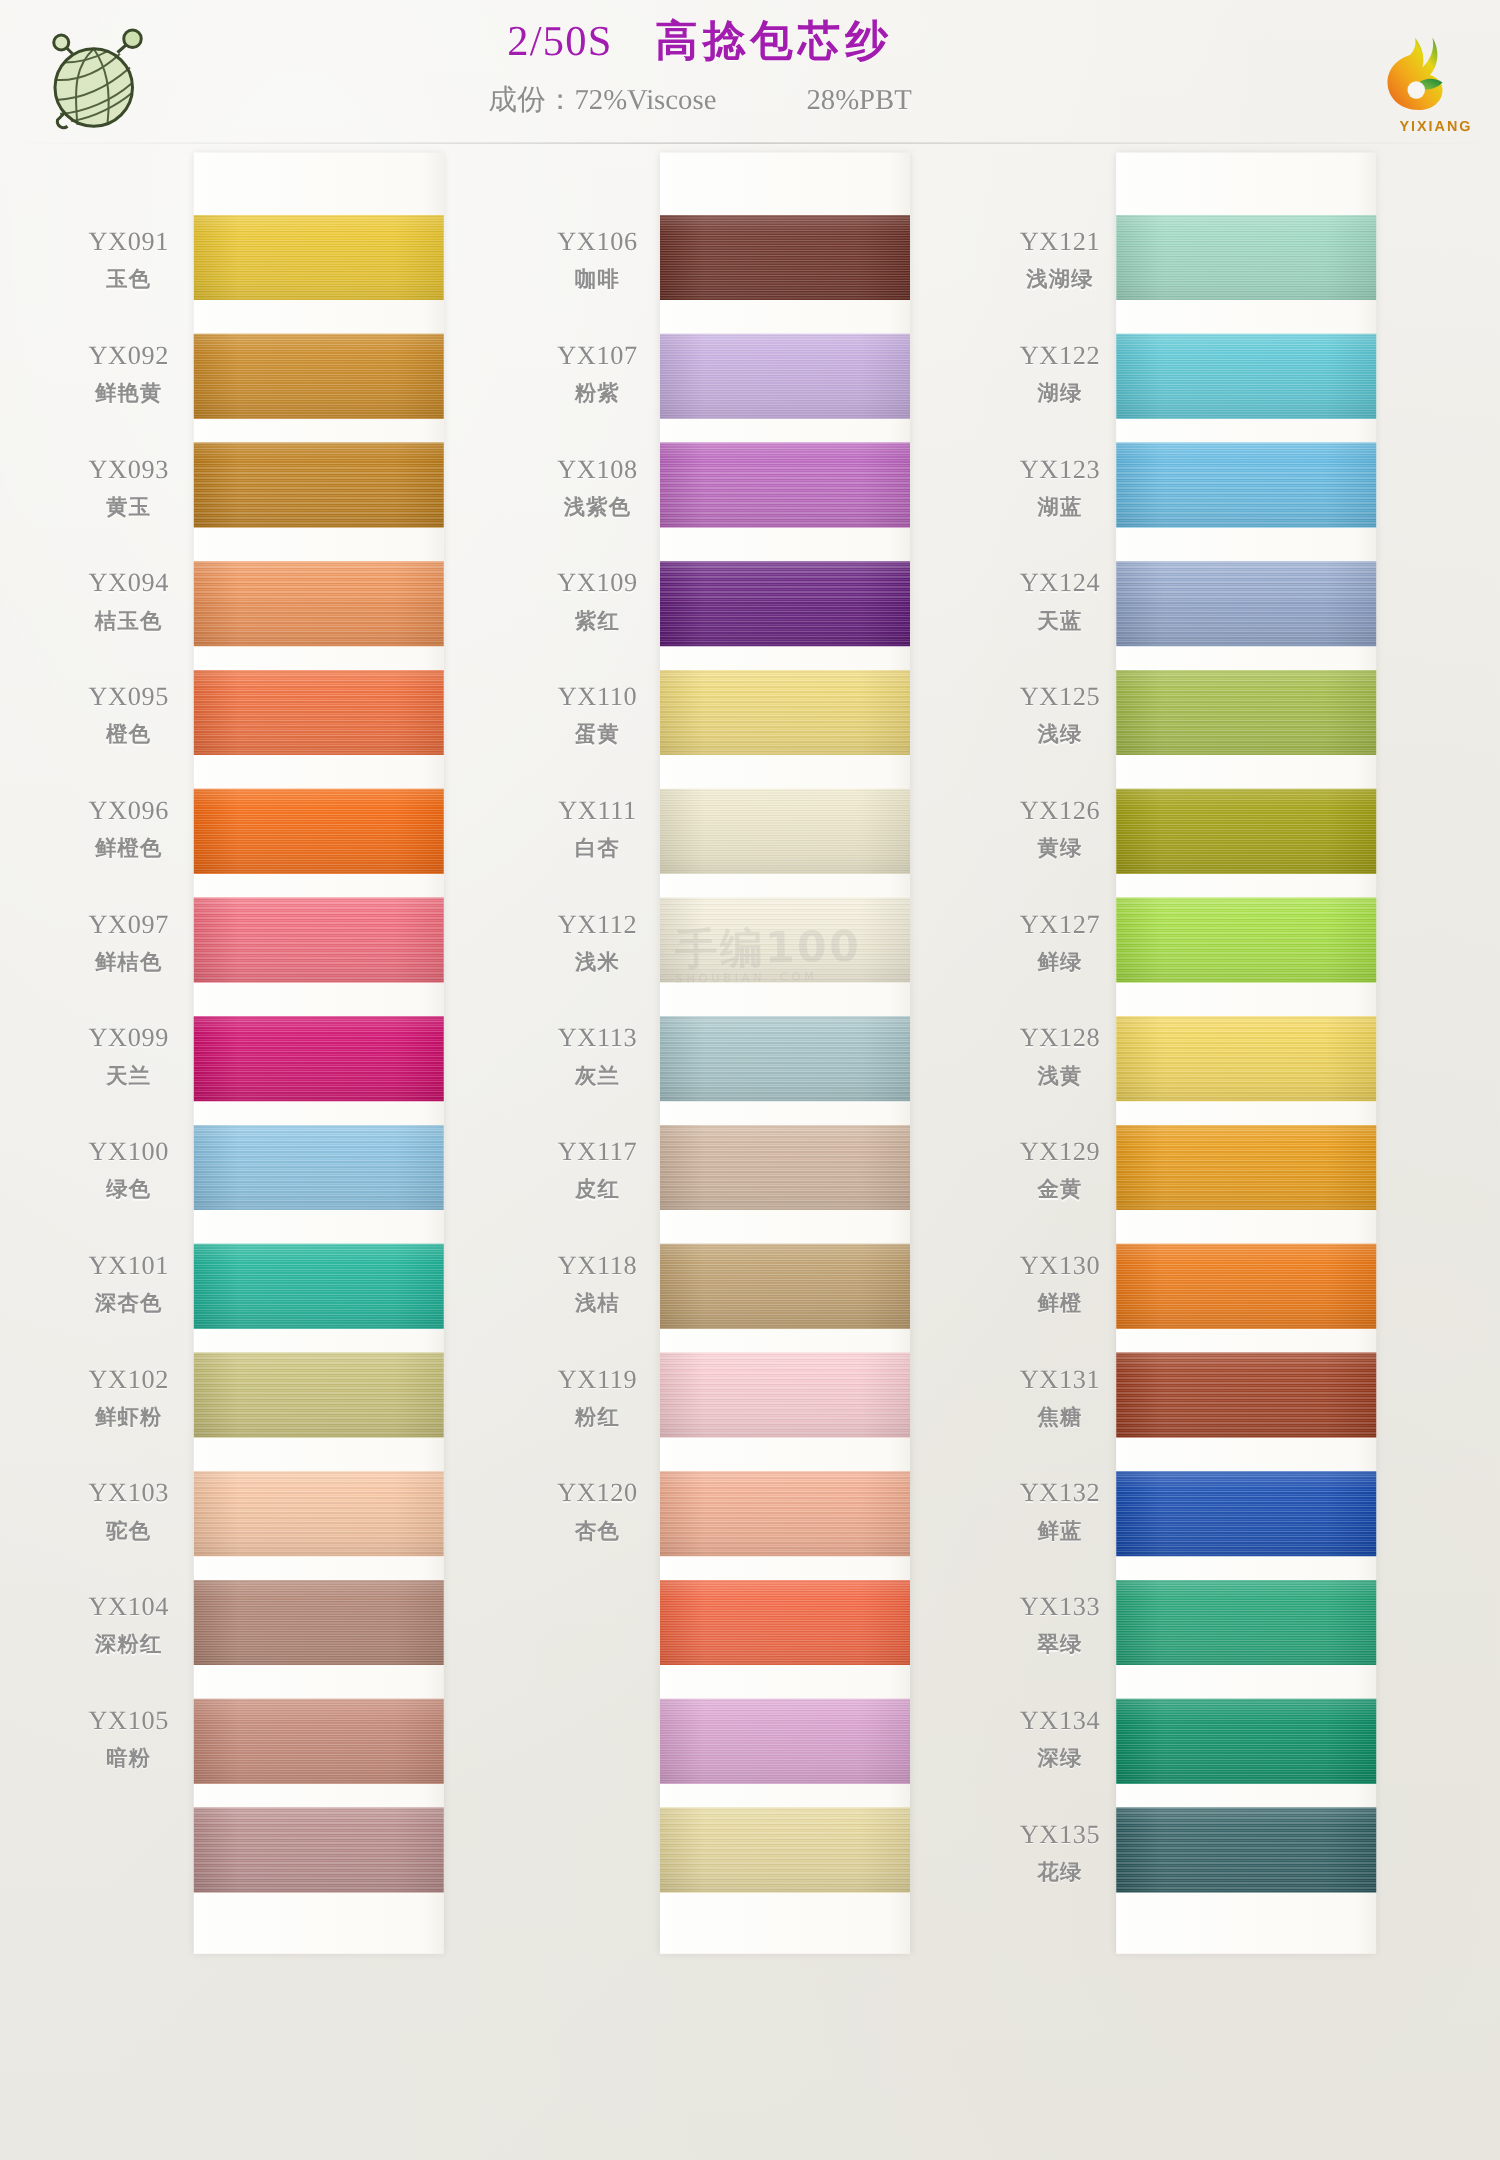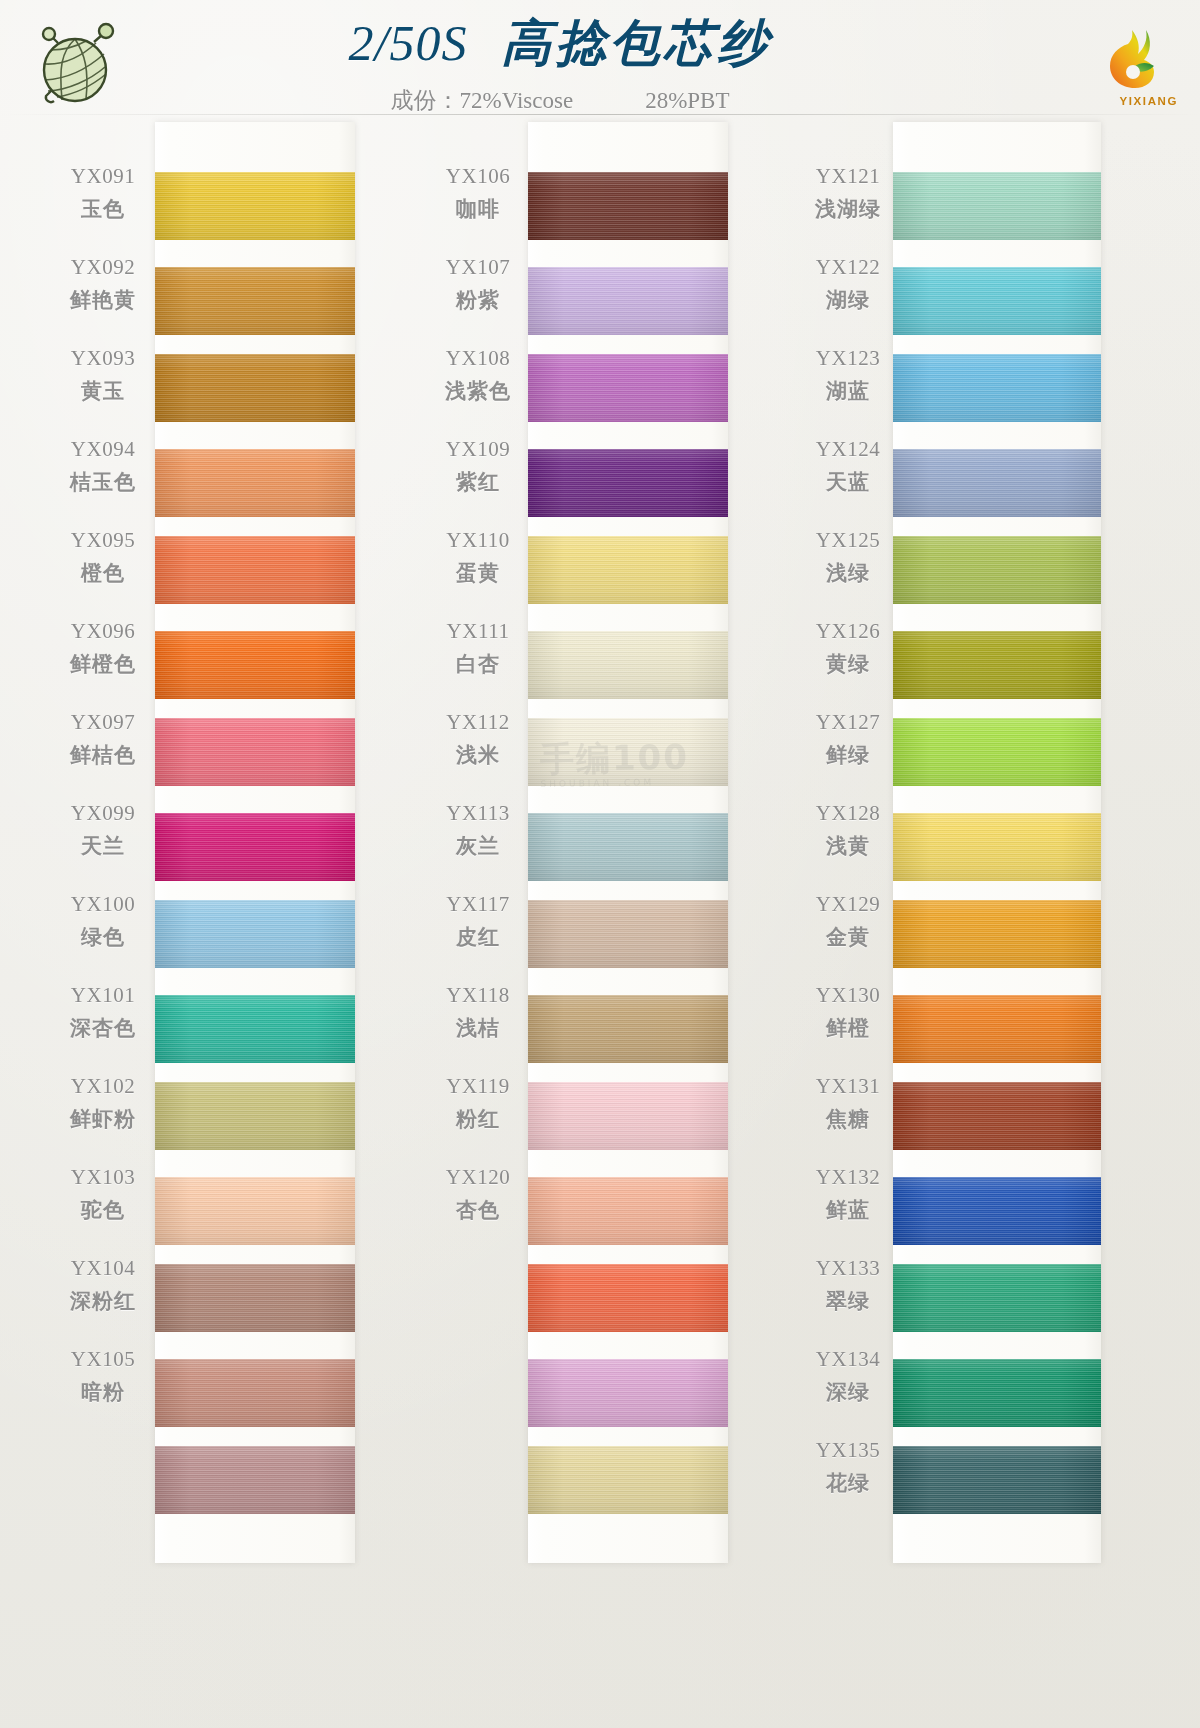--- a/index.html
+++ b/index.html
@@ -19,24 +19,23 @@
       linear-gradient(178deg,#f3f2ee 0%,#eeede8 45%,#e9e8e2 100%);
     pointer-events:none;
   }
 
   
   .header{position:absolute;left:0;top:0;width:1200px;height:116px;}
   .header-rule{position:absolute;left:0;top:114px;width:1200px;height:1px;
     background:linear-gradient(to right,rgba(160,160,155,0),rgba(150,150,145,.55),rgba(160,160,155,0));}
   .title-block{position:absolute;left:250px;top:10px;width:620px;text-align:center;}
   .title-main{
-    font-size:50px;letter-spacing:1px;color:#0c4a6e;
+    font-size:34px;letter-spacing:1px;color:#a21caf;
     text-shadow:0 1px 0 rgba(255,255,255,.75);
     white-space:nowrap;
-    font-style:italic;
   }
   .title-main .code{font-family:"Liberation Serif",serif;margin-right:34px;}
   .title-main .cn{font-family:"DejaVu Sans",sans-serif;font-weight:700;letter-spacing:4px;}
   .title-sub{
     margin-top:8px;font-size:23px;color:#8d8d8d;white-space:nowrap;
     text-shadow:0 1px 0 rgba(255,255,255,.7);
   }
   .title-sub .lbl{font-family:"DejaVu Sans",sans-serif;}
   .title-sub .gap{display:inline-block;width:72px;}
 
@@ -88,36 +87,36 @@
   .swatch::before{
     content:"";position:absolute;inset:0;z-index:2;
     background:
       linear-gradient(to bottom,rgba(255,255,255,.14) 0%,rgba(255,255,255,0) 22%,
         rgba(0,0,0,.05) 78%,rgba(0,0,0,.10) 100%),
       linear-gradient(to right,rgba(0,0,0,.07) 0%,rgba(255,255,255,.08) 18%,
         rgba(255,255,255,.05) 80%,rgba(0,0,0,.06) 100%);
   }
 
   
-  .labels{position:absolute;top:105px;}
+  .labels{position:absolute;top:122px;}
   .lab-1{left:55px;}
   .lab-2{left:430px;}
   .lab-3{left:800px;}
   .lab-pad{padding-top:46px;}
   .lab-row{height:91px;position:relative;width:96px;text-align:center;}
   .lab-row .code{
     position:absolute;top:13px;left:0;width:96px;
     font-family:"Liberation Serif",serif;
     font-size:21px;color:#8b8b8b;letter-spacing:.5px;
     text-shadow:0 1px 0 rgba(255,255,255,.7);
   }
   .lab-row .name{
     position:absolute;top:44px;left:0;width:96px;
     font-family:"DejaVu Sans",sans-serif;font-weight:700;
-    font-size:21px;color:#8e8e8e;letter-spacing:1px;
+    font-size:17px;color:#8e8e8e;letter-spacing:1px;
     text-shadow:0 1px 0 rgba(255,255,255,.7);
   }
 
   
   .watermark{
     position:absolute;left:540px;top:735px;width:240px;height:46px;
     font-family:"DejaVu Sans",sans-serif;font-size:34px;font-weight:700;
     color:rgba(150,150,150,.17);letter-spacing:2px;
     transform:rotate(-1deg);pointer-events:none;z-index:5;
   }

